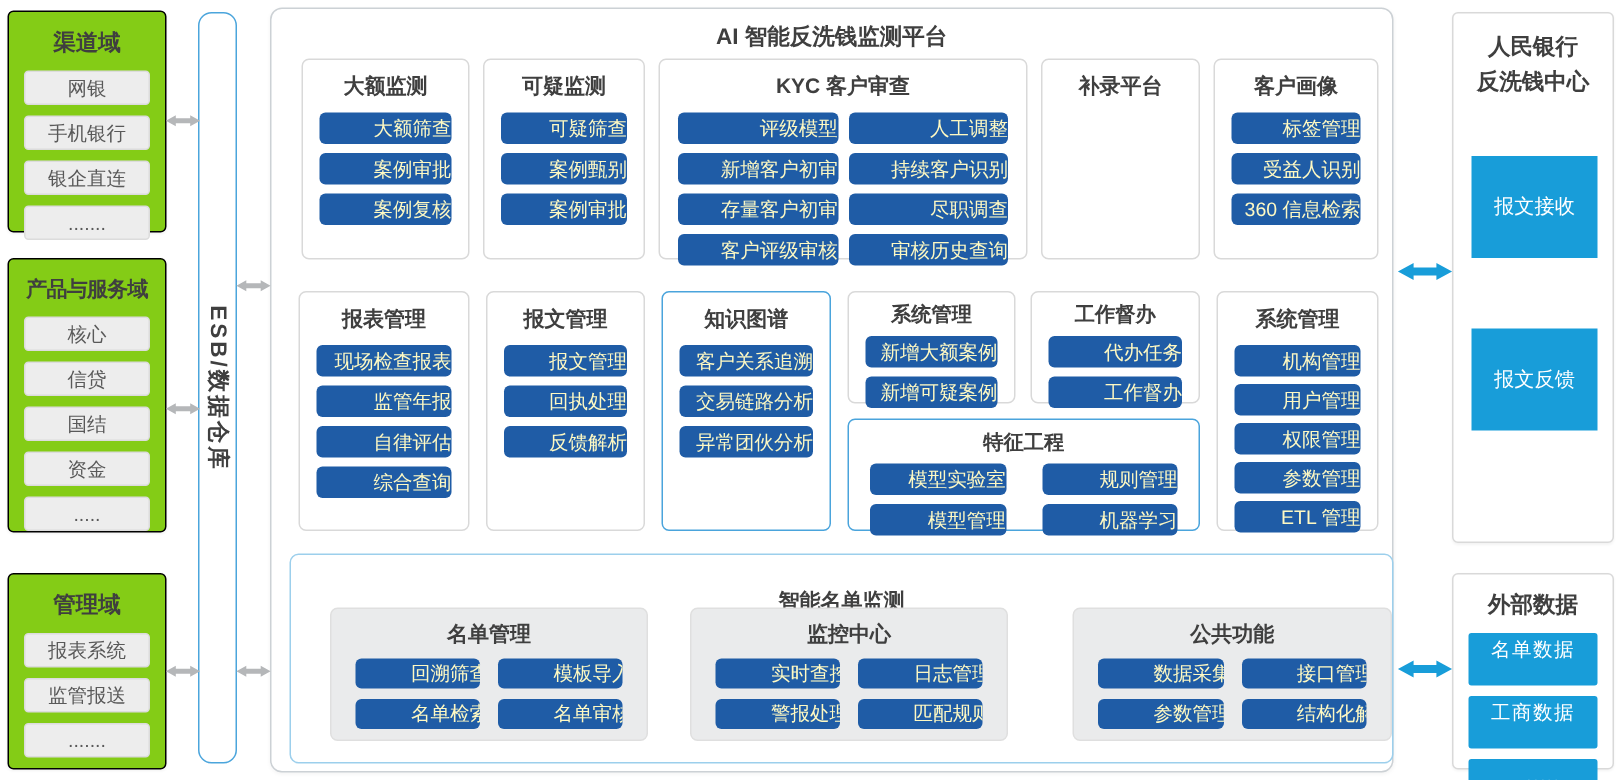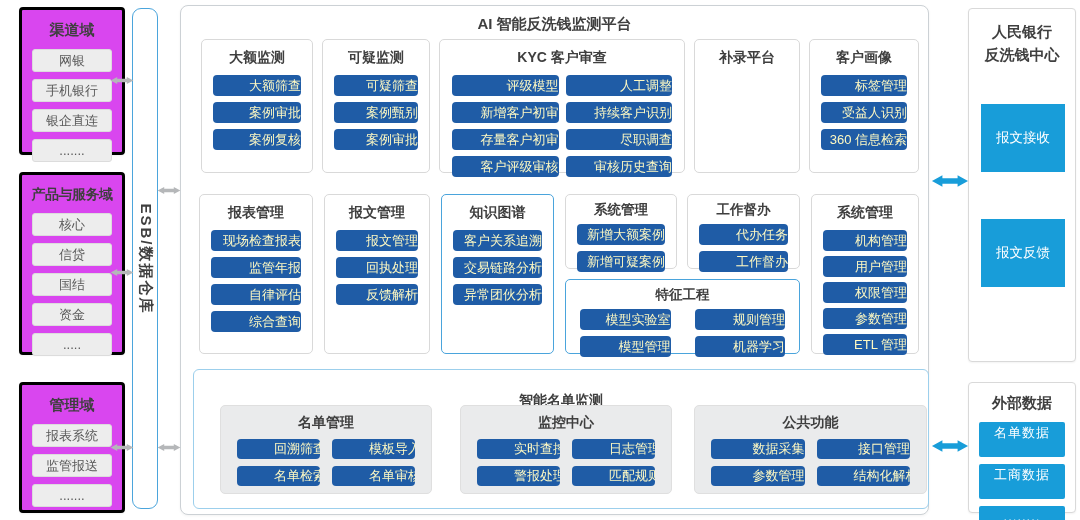--- a/index.html
+++ b/index.html
@@ -1,20 +1,20 @@
 <!DOCTYPE html>
 <html><head>
 <meta charset="utf-8">
 <style>
   html,body{margin:0;padding:0;background:#fff;}
   .canvas{position:relative;width:1080px;height:520px;background:#ffffff;
     font-family:"Liberation Sans","DejaVu Sans",sans-serif;color:#3f3f3f;overflow:hidden;}
 
   
-  .side-box{position:absolute;left:19px;width:106px;background:#d946ef;border:3px solid #000000;
+  .side-box{position:absolute;left:5px;width:106px;background:#84cc16;border:1px solid #000000;
     border-radius:4px;box-shadow:0 1px 2px rgba(0,0,0,.05);box-sizing:border-box;}
   #domain-0{top:7px;height:148px}
   #domain-1{top:172px;height:183px}
   #domain-2{top:382px;height:131px}
   .box-title{font-weight:bold;font-size:15px;text-align:center;margin:11px 4px 9px;}
   #domain-1 .box-title{font-size:14px;letter-spacing:-0.5px;}
   .gray-chip{margin:0 10px 7px;height:21px;line-height:21px;text-align:center;font-size:13px;
     color:#595959;background:#ededed;border:1px solid #dcdcdc;border-radius:3px;overflow:hidden;white-space:nowrap;}
 
   
@@ -45,21 +45,21 @@
   .sm .card-title{margin:6px 2px 5px;font-size:13.5px;}
   .r2f .btns{padding:0 14px;gap:6px 24px;}
   .r2g .btns{gap:5px;}
 
   
   .list-section{position:absolute;left:12px;top:363px;width:736px;height:140px;
     border:1px solid #9ccfec;border-radius:6px;box-sizing:border-box;}
   .list-title{text-align:center;font-weight:bold;font-size:14px;margin-top:22px;}
   .panel{position:absolute;top:35px;width:212px;height:89px;background:#eaebec;
     border:1px solid #dfdfdf;border-radius:5px;box-sizing:border-box;}
-  #panel-0{left:26px}#panel-1{left:266px}#panel-2{left:500px;width:233px}
+  #panel-0{left:26px}#panel-1{left:266px}#panel-2{left:521px;width:213px}
   .panel .card-title{margin:8px 2px 7px;}
   .panel .btns{padding:0 16px;gap:7px 12px;}
   .panel .blue-chip{height:20px;line-height:20px;padding-left:37px;}
 
   
   .right-box{position:absolute;left:968px;width:108px;background:#fff;border:1px solid #d9d9d9;
     border-radius:4px;box-sizing:border-box;box-shadow:0 1px 2px rgba(0,0,0,.05);}
   #pboc{top:8px;height:354px}
   #external{top:382px;height:131px}
   .pboc-title{margin-top:12px;text-align:center;font-weight:bold;font-size:15px;line-height:1.5;}

